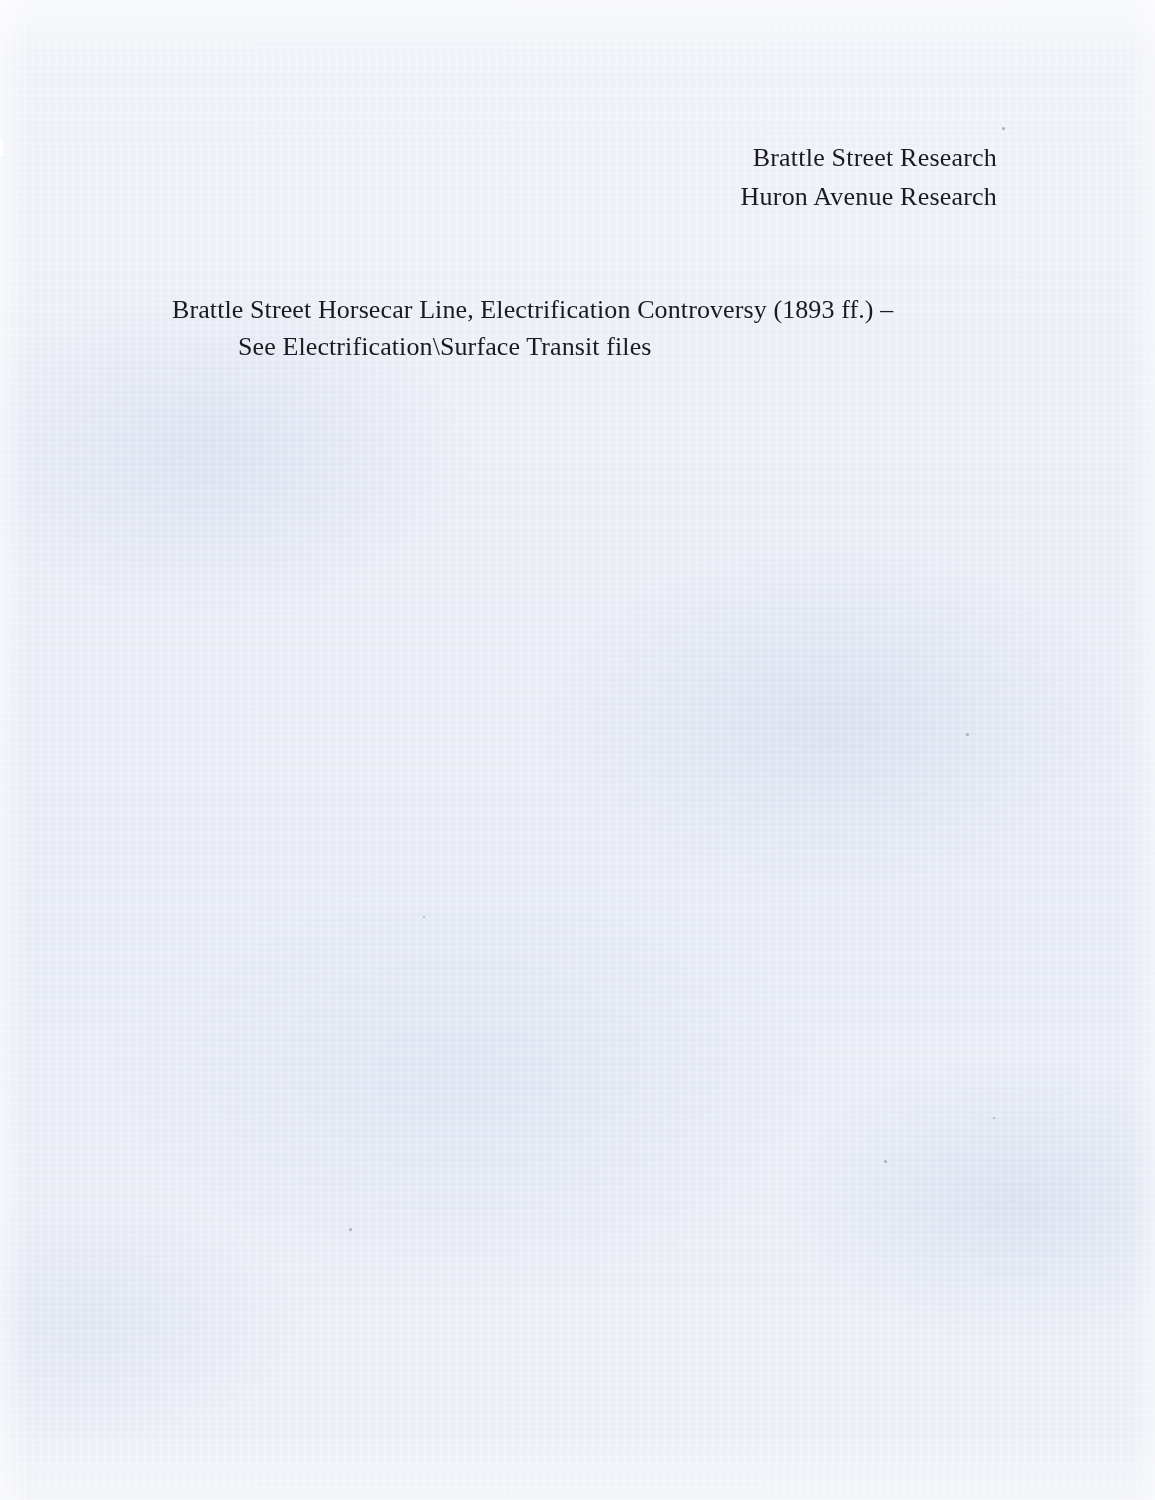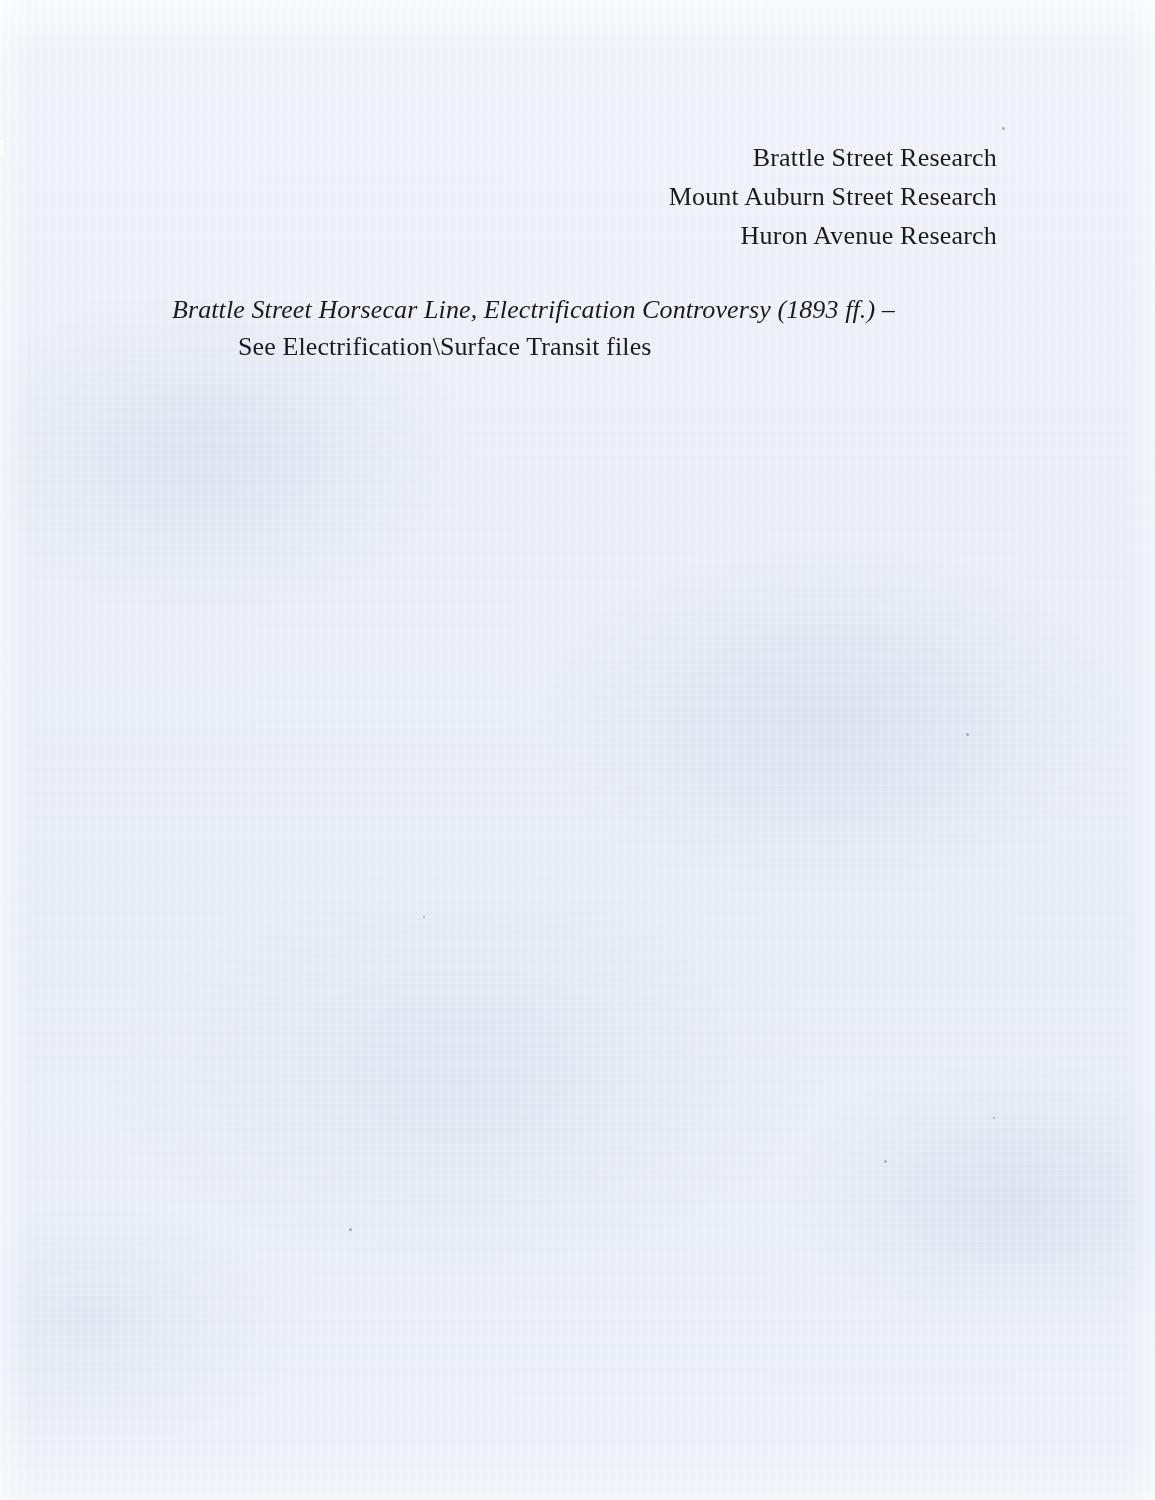--- a/index.html
+++ b/index.html
@@ -67,21 +67,20 @@
     top: 292px;
     left: 172px;
     z-index: 3;
     font-size: 26px;
     line-height: 1.42;
     letter-spacing: 0.1px;
   }
   .entry-line-1 {
     display: block;
     white-space: nowrap;
-    font-style: italic;
   }
   .entry-line-2 {
     display: block;
     white-space: nowrap;
     padding-left: 66px;
   }
 
   
   .speck {
     position: absolute;
@@ -108,21 +107,20 @@
 
   <div class="speck" style="left: 1002px; top: 127px; width: 3px; height: 3px;"></div>
   <div class="speck" style="left: 966px; top: 733px; width: 3px; height: 3px;"></div>
   <div class="speck" style="left: 884px; top: 1160px; width: 3px; height: 3px;"></div>
   <div class="speck" style="left: 349px; top: 1228px; width: 3px; height: 3px;"></div>
   <div class="speck" style="left: 993px; top: 1117px; width: 2px; height: 2px;"></div>
   <div class="speck" style="left: 423px; top: 916px; width: 2px; height: 2px;"></div>
 
   <div class="header-block">
     <span class="header-line">Brattle Street Research</span>
-    <span class="header-line">Mount Auburn Street Research</span>
     <span class="header-line">Huron Avenue Research</span>
   </div>
 
   <div class="entry-block">
     <span class="entry-line-1">Brattle Street Horsecar Line, Electrification Controversy (1893 ff.) –</span>
     <span class="entry-line-2">See Electrification\Surface Transit files</span>
   </div>
 
 </div>
 

